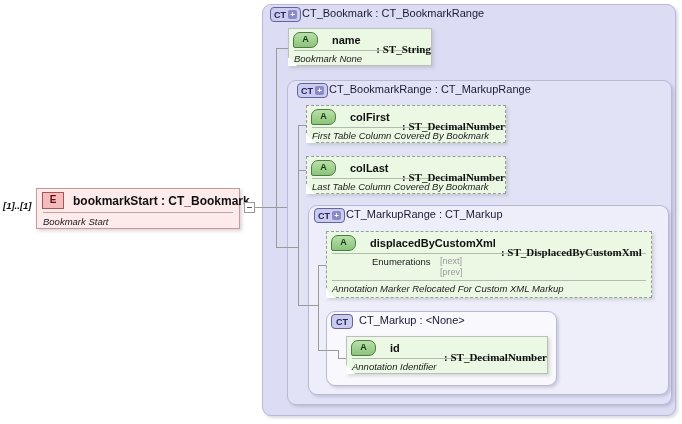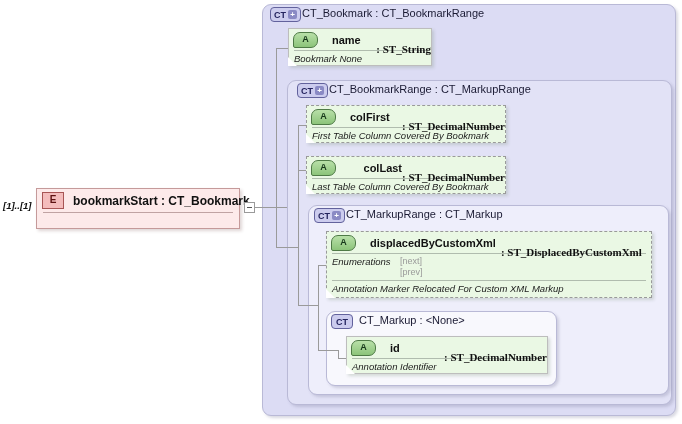--- a/index.html
+++ b/index.html
@@ -132,21 +132,21 @@
     white-space: nowrap;
     font-family: "Liberation Sans", sans-serif;
   }
   .enum-row {
     display: flex;
     padding: 2px 5px 2px 5px;
     font-size: 9.5px;
     color: #1b1b1b;
     font-family: "Liberation Sans", sans-serif;
   }
-  .enum-label { font-style: italic; width: 68px; flex: 0 0 auto; }
+  .enum-label { width: 68px; flex: 0 0 auto; margin-left: 40px; }
   .enum-values { color: #9a9a9a; font-size: 9px; line-height: 11px; font-family: "Liberation Sans", sans-serif; }
 
   
   .attr-notch {
     position: absolute;
     left: -1px;
     bottom: -1px;
     width: 0; height: 0;
     border-left: 9px solid #ffffff;
     border-top: 9px solid transparent;
@@ -285,20 +285,21 @@
 <div class="line-h" style="left:338px; top:358px; width:10px;"></div>
 
 <div class="cardinality" style="left:3px; top:200px;">[1]..[1]</div>
 
 <div class="elem-box" style="left:36px; top:188px; width:204px; height:41px;">
   <div class="elem-head">
     <span class="e-badge">E</span>
     <span class="elem-title">bookmarkStart : CT_Bookmark</span>
   </div>
   <div class="elem-rule"></div>
+  <div class="elem-doc">Bookmark Start</div>
 </div>
 
 <div class="toggle-box" style="left:244px; top:202px;"></div>
 
 <div class="attr-box solid" style="left:288px; top:28px; width:144px; height:38px;">
   <div class="attr-head">
     <span class="a-badge">A</span>
     <span class="attr-name" style="width:60px;">name</span>
     <span class="attr-type">: ST_String</span>
   </div>
@@ -314,21 +315,21 @@
     <span class="attr-type">: ST_DecimalNumber</span>
   </div>
   <div class="attr-rule"></div>
   <div class="attr-doc">First Table Column Covered By Bookmark</div>
   <div class="attr-notch"></div>
 </div>
 
 <div class="attr-box dashed" style="left:306px; top:156px; width:200px; height:38px;">
   <div class="attr-head">
     <span class="a-badge">A</span>
-    <span class="attr-name" style="width:60px;text-align:right;">colLast</span>
+    <span class="attr-name" style="width:60px;">colLast</span>
     <span class="attr-type">: ST_DecimalNumber</span>
   </div>
   <div class="attr-rule"></div>
   <div class="attr-doc">Last Table Column Covered By Bookmark</div>
   <div class="attr-notch"></div>
 </div>
 
 <div class="attr-box dashed" style="left:326px; top:231px; width:326px; height:67px;">
   <div class="attr-head">
     <span class="a-badge">A</span>

